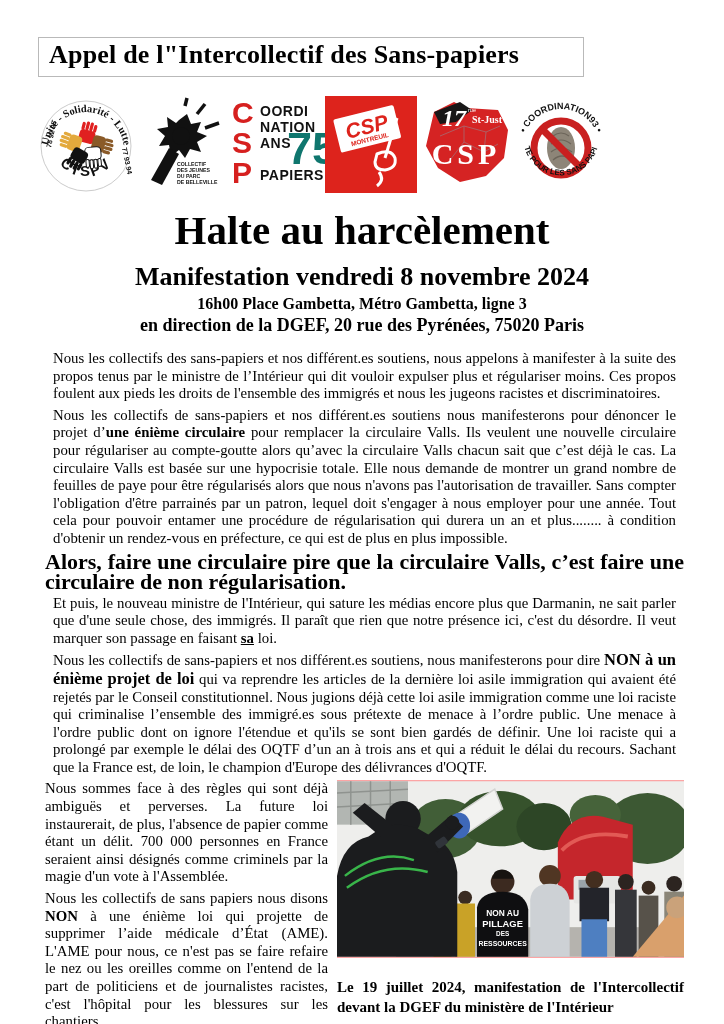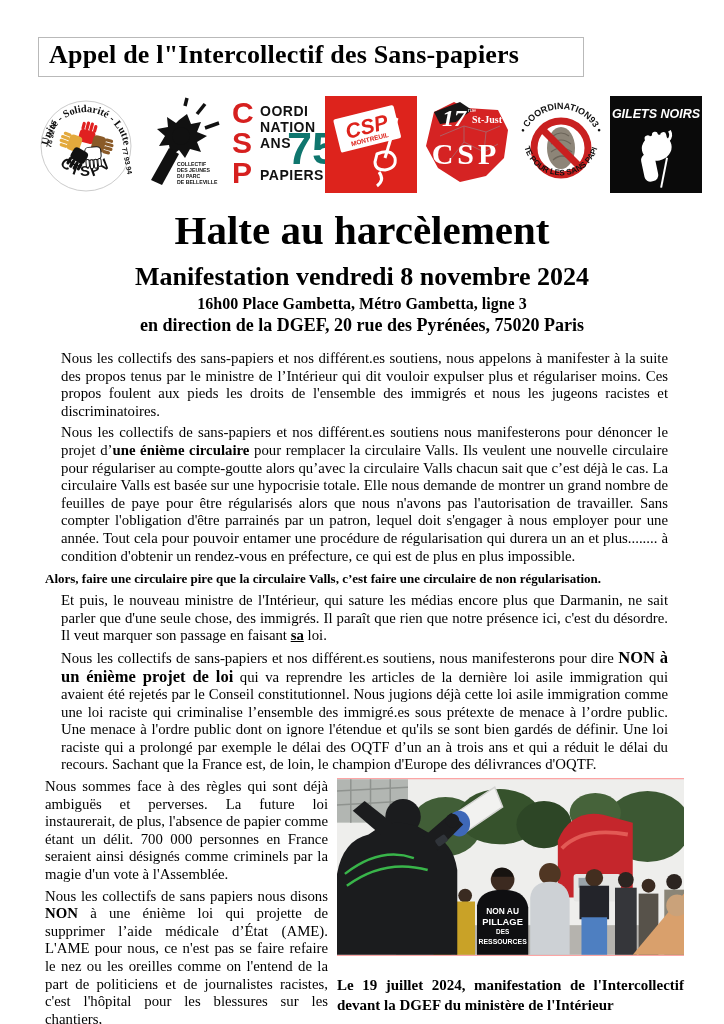--- a/index.html
+++ b/index.html
@@ -23,23 +23,23 @@
   .csp75 .num{color:#0f766e;font-size:45px;}
 
   .headline{position:absolute;left:0;top:206px;width:724px;text-align:center;}
   .headline h1{margin:0;font-size:41px;font-weight:bold;}
   .headline h2{margin:8px 0 0;font-size:26px;font-weight:bold;}
   .headline .l3{margin:3px 0 0;font-size:16px;font-weight:bold;}
   .headline .l4{margin:2px 0 8px;font-size:18px;font-weight:bold;}
 
   .body-text{position:absolute;left:45px;top:350px;width:639px;font-size:14.8px;
              line-height:17.6px;text-align:justify;}
-  .body-text p{margin:0 16px 4px;}
+  .body-text p{margin:0 8px 4px;}
   .body-text p.lead{margin-bottom:4px;}
-  .p-bold-head{font-weight:bold;font-size:13px;line-height:20px;margin:3px 0 3px !important;}
+  .p-bold-head{font-weight:bold;font-size:22px;line-height:20px;margin:3px 0 3px !important;}
 
   .cols{display:flex;gap:9px;margin-top:2px;}
   .left-col{width:283px;text-align:justify;}
   .left-col p{margin:0 0 4px;}
   .right-col{width:347px;}
   .photo-frame{width:347px;height:178px;overflow:hidden;background:#fca5a5;}
   .caption{font-size:15px;line-height:1.3;text-align:justify;margin-top:20px;font-weight:bold;}
 
   b.seg{font-weight:bold;}
 </style>
@@ -157,35 +157,20 @@
         <line x1="27" y1="33" x2="65" y2="71" stroke="#c92020" stroke-width="7"></line>
         <text font-family="Liberation Sans,sans-serif" font-size="9" font-weight="900" fill="#111">
           <textPath href="#c93t" startOffset="50%" text-anchor="middle">• COORDINATION93 •</textPath>
         </text>
         <text font-family="Liberation Sans,sans-serif" font-size="8" font-weight="900" fill="#111">
           <textPath href="#c93b" startOffset="50%" text-anchor="middle">LUTTE POUR LES SANS PAPIERS</textPath>
         </text>
       </svg>
     </div>
 
-    <div class="logo">
-      <svg viewBox="0 0 92 97">
-        <rect width="92" height="97" fill="#0a0a0a"></rect>
-        <text x="46" y="22" font-family="Liberation Sans,sans-serif" font-size="12.5" font-weight="900" font-style="italic" fill="#fff" text-anchor="middle">GILETS NOIRS</text>
-        <g transform="rotate(-12 46 58)">
-          <rect x="30" y="56" width="14" height="28" rx="6" fill="#fff"></rect>
-          <ellipse cx="48" cy="52" rx="15" ry="13" fill="#fff"></ellipse>
-          <rect x="38" y="38" width="6" height="12" rx="3" fill="#fff"></rect>
-          <rect x="46" y="36" width="6" height="13" rx="3" fill="#fff"></rect>
-          <rect x="54" y="38" width="6" height="12" rx="3" fill="#fff"></rect>
-          <path d="M60,48 Q66,44 64,38" stroke="#fff" stroke-width="3" fill="none"></path>
-          <line x1="56" y1="64" x2="44" y2="92" stroke="#fff" stroke-width="2"></line>
-        </g>
-      </svg>
-    </div>
   </div>
 
   <div class="headline">
     <h1>Halte au harcèlement</h1>
     <h2>Manifestation vendredi 8 novembre 2024</h2>
     <div class="l3">16h00 Place Gambetta, Métro Gambetta, ligne 3</div>
     <div class="l4">en direction de la DGEF, 20 rue des Pyrénées, 75020 Paris</div>
   </div>
 
   <div class="body-text">

